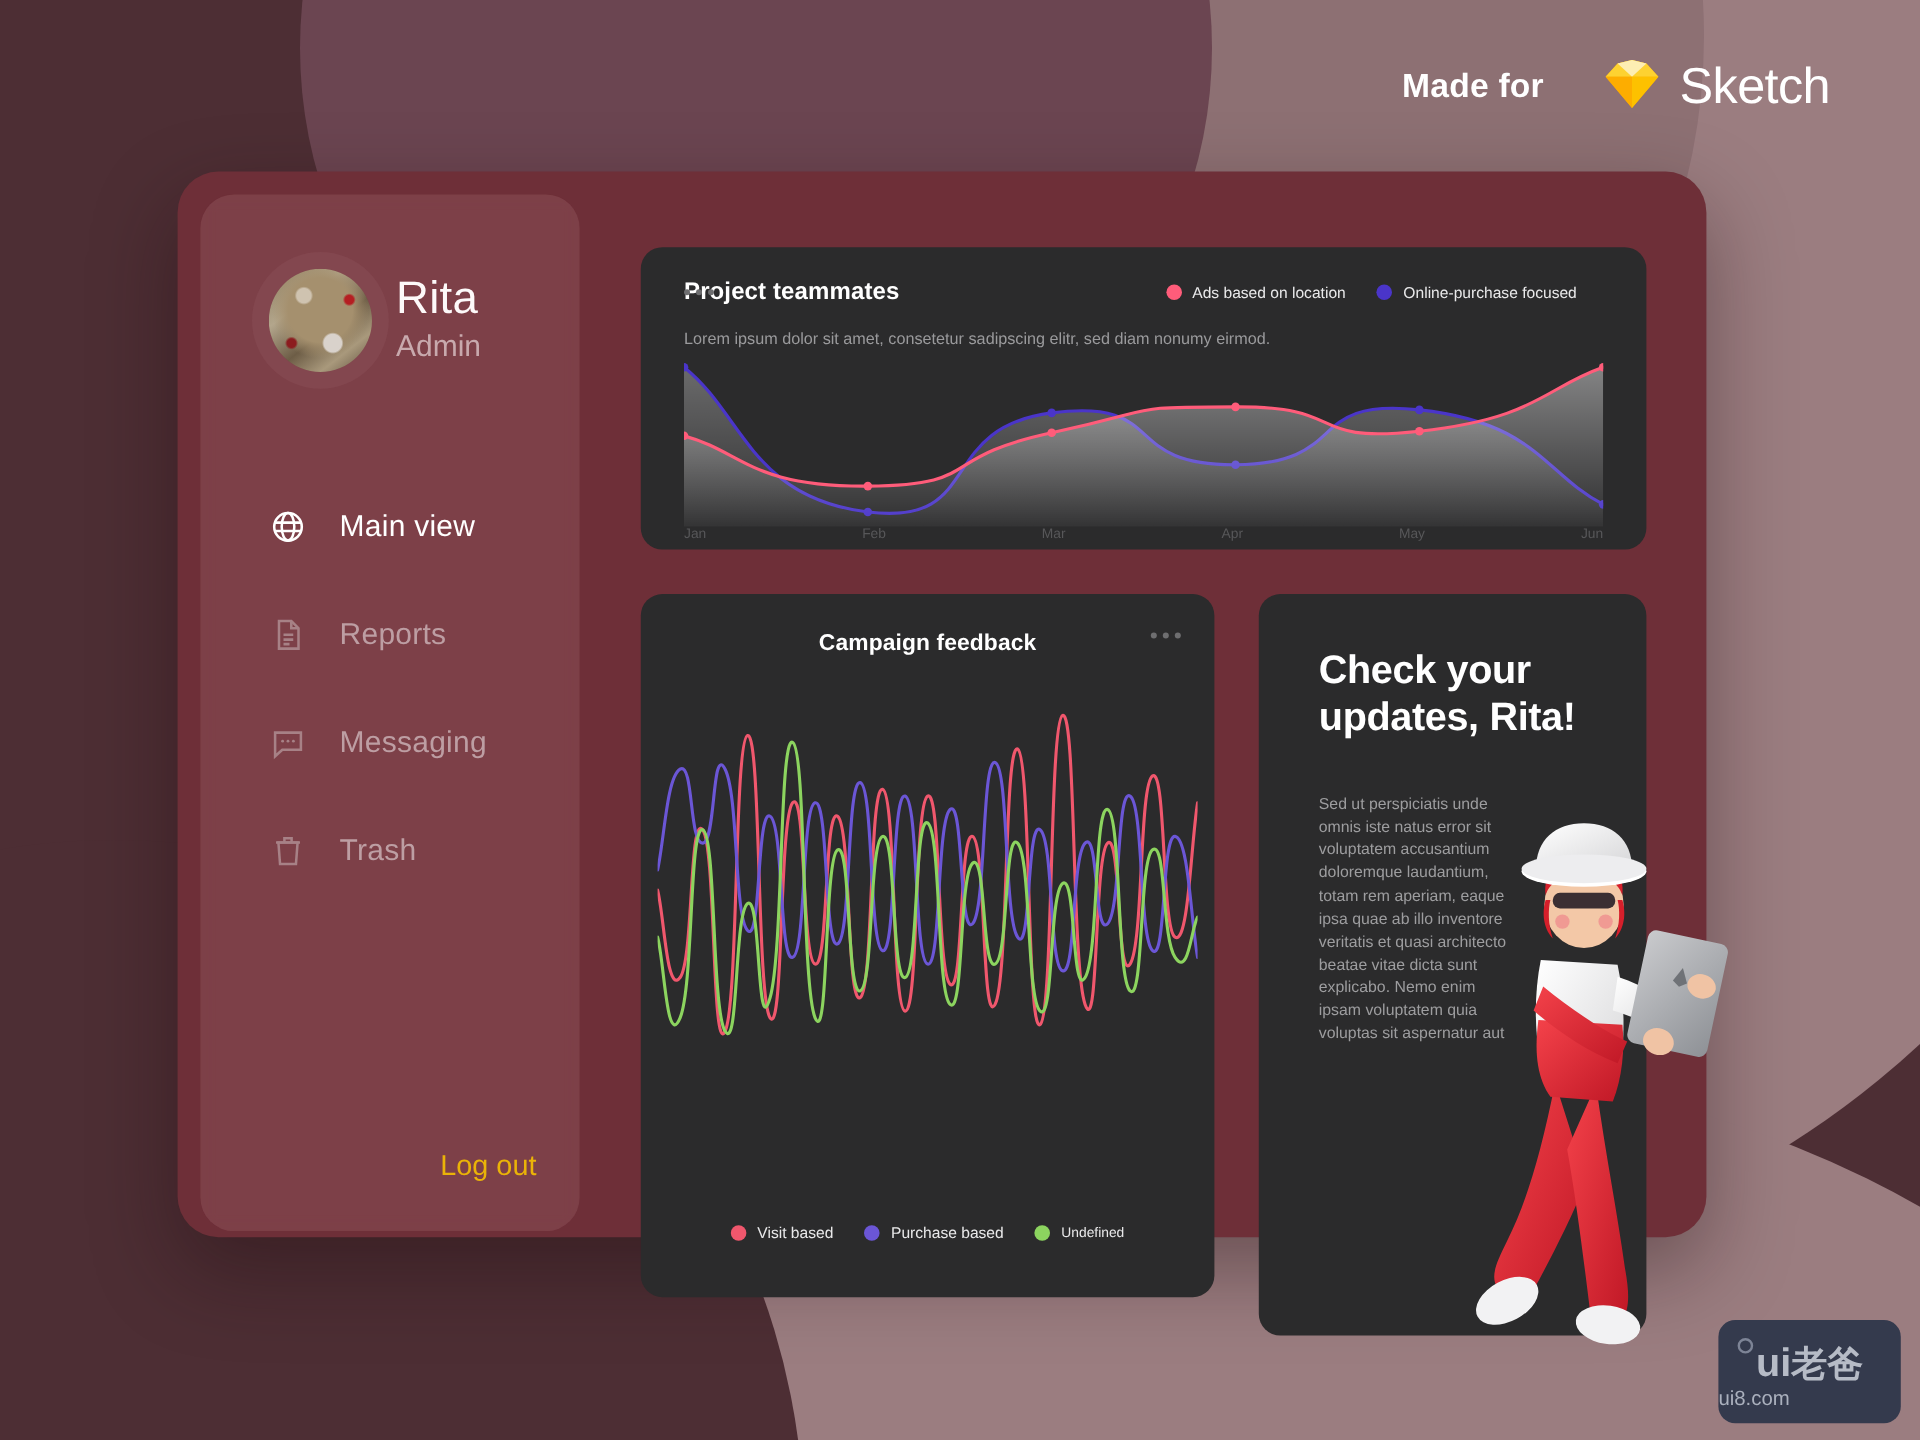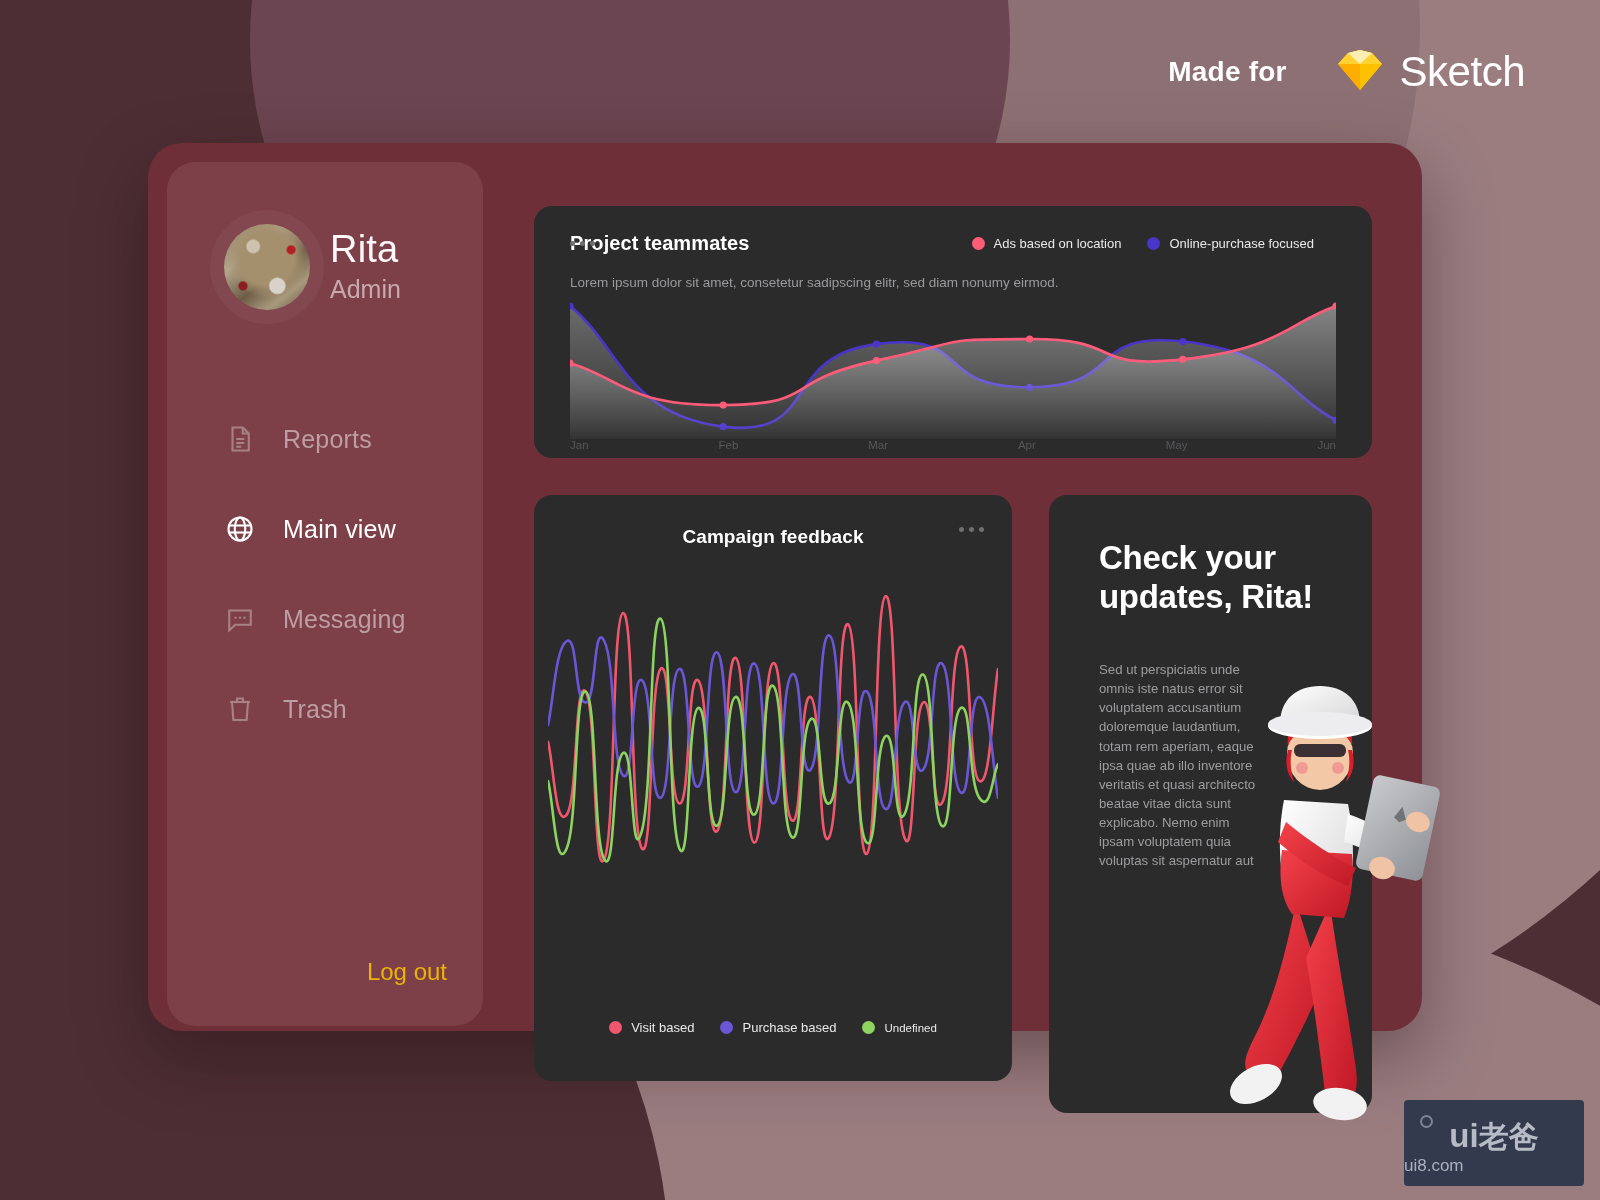--- a/index.html
+++ b/index.html
@@ -127,22 +127,22 @@
   .madefor { position:absolute; right:75px; top:48px; display:flex; align-items:center; gap:50px; }
   .madefor .mf-text { color:#ffffff; font-size:28px; font-weight:bold; letter-spacing:.2px; }
   .sk { display:flex; align-items:center; gap:17px; }
   .sk .sk-name { color:#ffffff; font-size:42px; font-weight:400; letter-spacing:-.5px; }
 
   
   .character { position:absolute; left:1222px; top:672px; width:250px; height:478px; }
 
   
   .watermark {
-    position:absolute; right:16px; bottom:14px; width:180px; height:86px;
-    background:#343a4d; border-radius:4px;
+    position:absolute; right:16px; bottom:14px; width:152px; height:86px;
+    background:#343a4d; border-radius:14px;
   }
   .watermark .ring {
     position:absolute; left:16px; top:15px; width:13px; height:13px;
     border-radius:50%; border:2px solid #7d8496;
   }
   .wm-main { position:absolute; left:0; top:17px; width:100%; text-align:center; }
   .wm-ui { color:#b6bbc6; font-size:33px; font-weight:bold; letter-spacing:0; }
   .wm-cn { color:#b6bbc6; font-size:30px; font-weight:bold; }
   .wm-url { position:absolute; left:0; top:56px; width:100%; text-align:left; color:#aab0bd; font-size:17px; }
 </style>
@@ -181,43 +181,43 @@
       <div class="profile">
         <div class="avatar"></div>
         <div>
           <div class="pname">Rita</div>
           <div class="prole">Admin</div>
         </div>
       </div>
 
       <div class="nav">
 
+        <div class="nav-item active">
+          <span class="ic">
+            <svg viewBox="0 0 24 24" width="30" height="30">
+              <circle cx="12" cy="12" r="9.2"></circle>
+              <ellipse cx="12" cy="12" rx="4.2" ry="9.2"></ellipse>
+              <line x1="2.8" y1="9.2" x2="21.2" y2="9.2"></line>
+              <line x1="2.8" y1="14.8" x2="21.2" y2="14.8"></line>
+            </svg>
+          </span>
+          <span class="lbl">Main view</span>
+        </div>
+
         <div class="nav-item">
           <span class="ic">
             <svg viewBox="0 0 24 24" width="30" height="30">
               <path d="M6 2.8h8.2L19 7.6V21.2H6z"></path>
               <path d="M14.2 2.8v4.8H19"></path>
               <line x1="9" y1="12" x2="15.5" y2="12"></line>
               <line x1="9" y1="15.2" x2="15.5" y2="15.2"></line>
               <line x1="9" y1="18.2" x2="13" y2="18.2"></line>
             </svg>
           </span>
           <span class="lbl">Reports</span>
-        </div>
-
-        <div class="nav-item active">
-          <span class="ic">
-            <svg viewBox="0 0 24 24" width="30" height="30">
-              <circle cx="12" cy="12" r="9.2"></circle>
-              <ellipse cx="12" cy="12" rx="4.2" ry="9.2"></ellipse>
-              <line x1="2.8" y1="9.2" x2="21.2" y2="9.2"></line>
-              <line x1="2.8" y1="14.8" x2="21.2" y2="14.8"></line>
-            </svg>
-          </span>
-          <span class="lbl">Main view</span>
         </div>
 
         <div class="nav-item">
           <span class="ic">
             <svg viewBox="0 0 24 24" width="30" height="30">
               <path d="M3.4 5.2h17.2v11.4H8.2L3.4 21z"></path>
               <circle cx="8.4" cy="10.9" r=".95" fill="#a78186" stroke="none"></circle>
               <circle cx="12" cy="10.9" r=".95" fill="#a78186" stroke="none"></circle>
               <circle cx="15.6" cy="10.9" r=".95" fill="#a78186" stroke="none"></circle>
             </svg>

